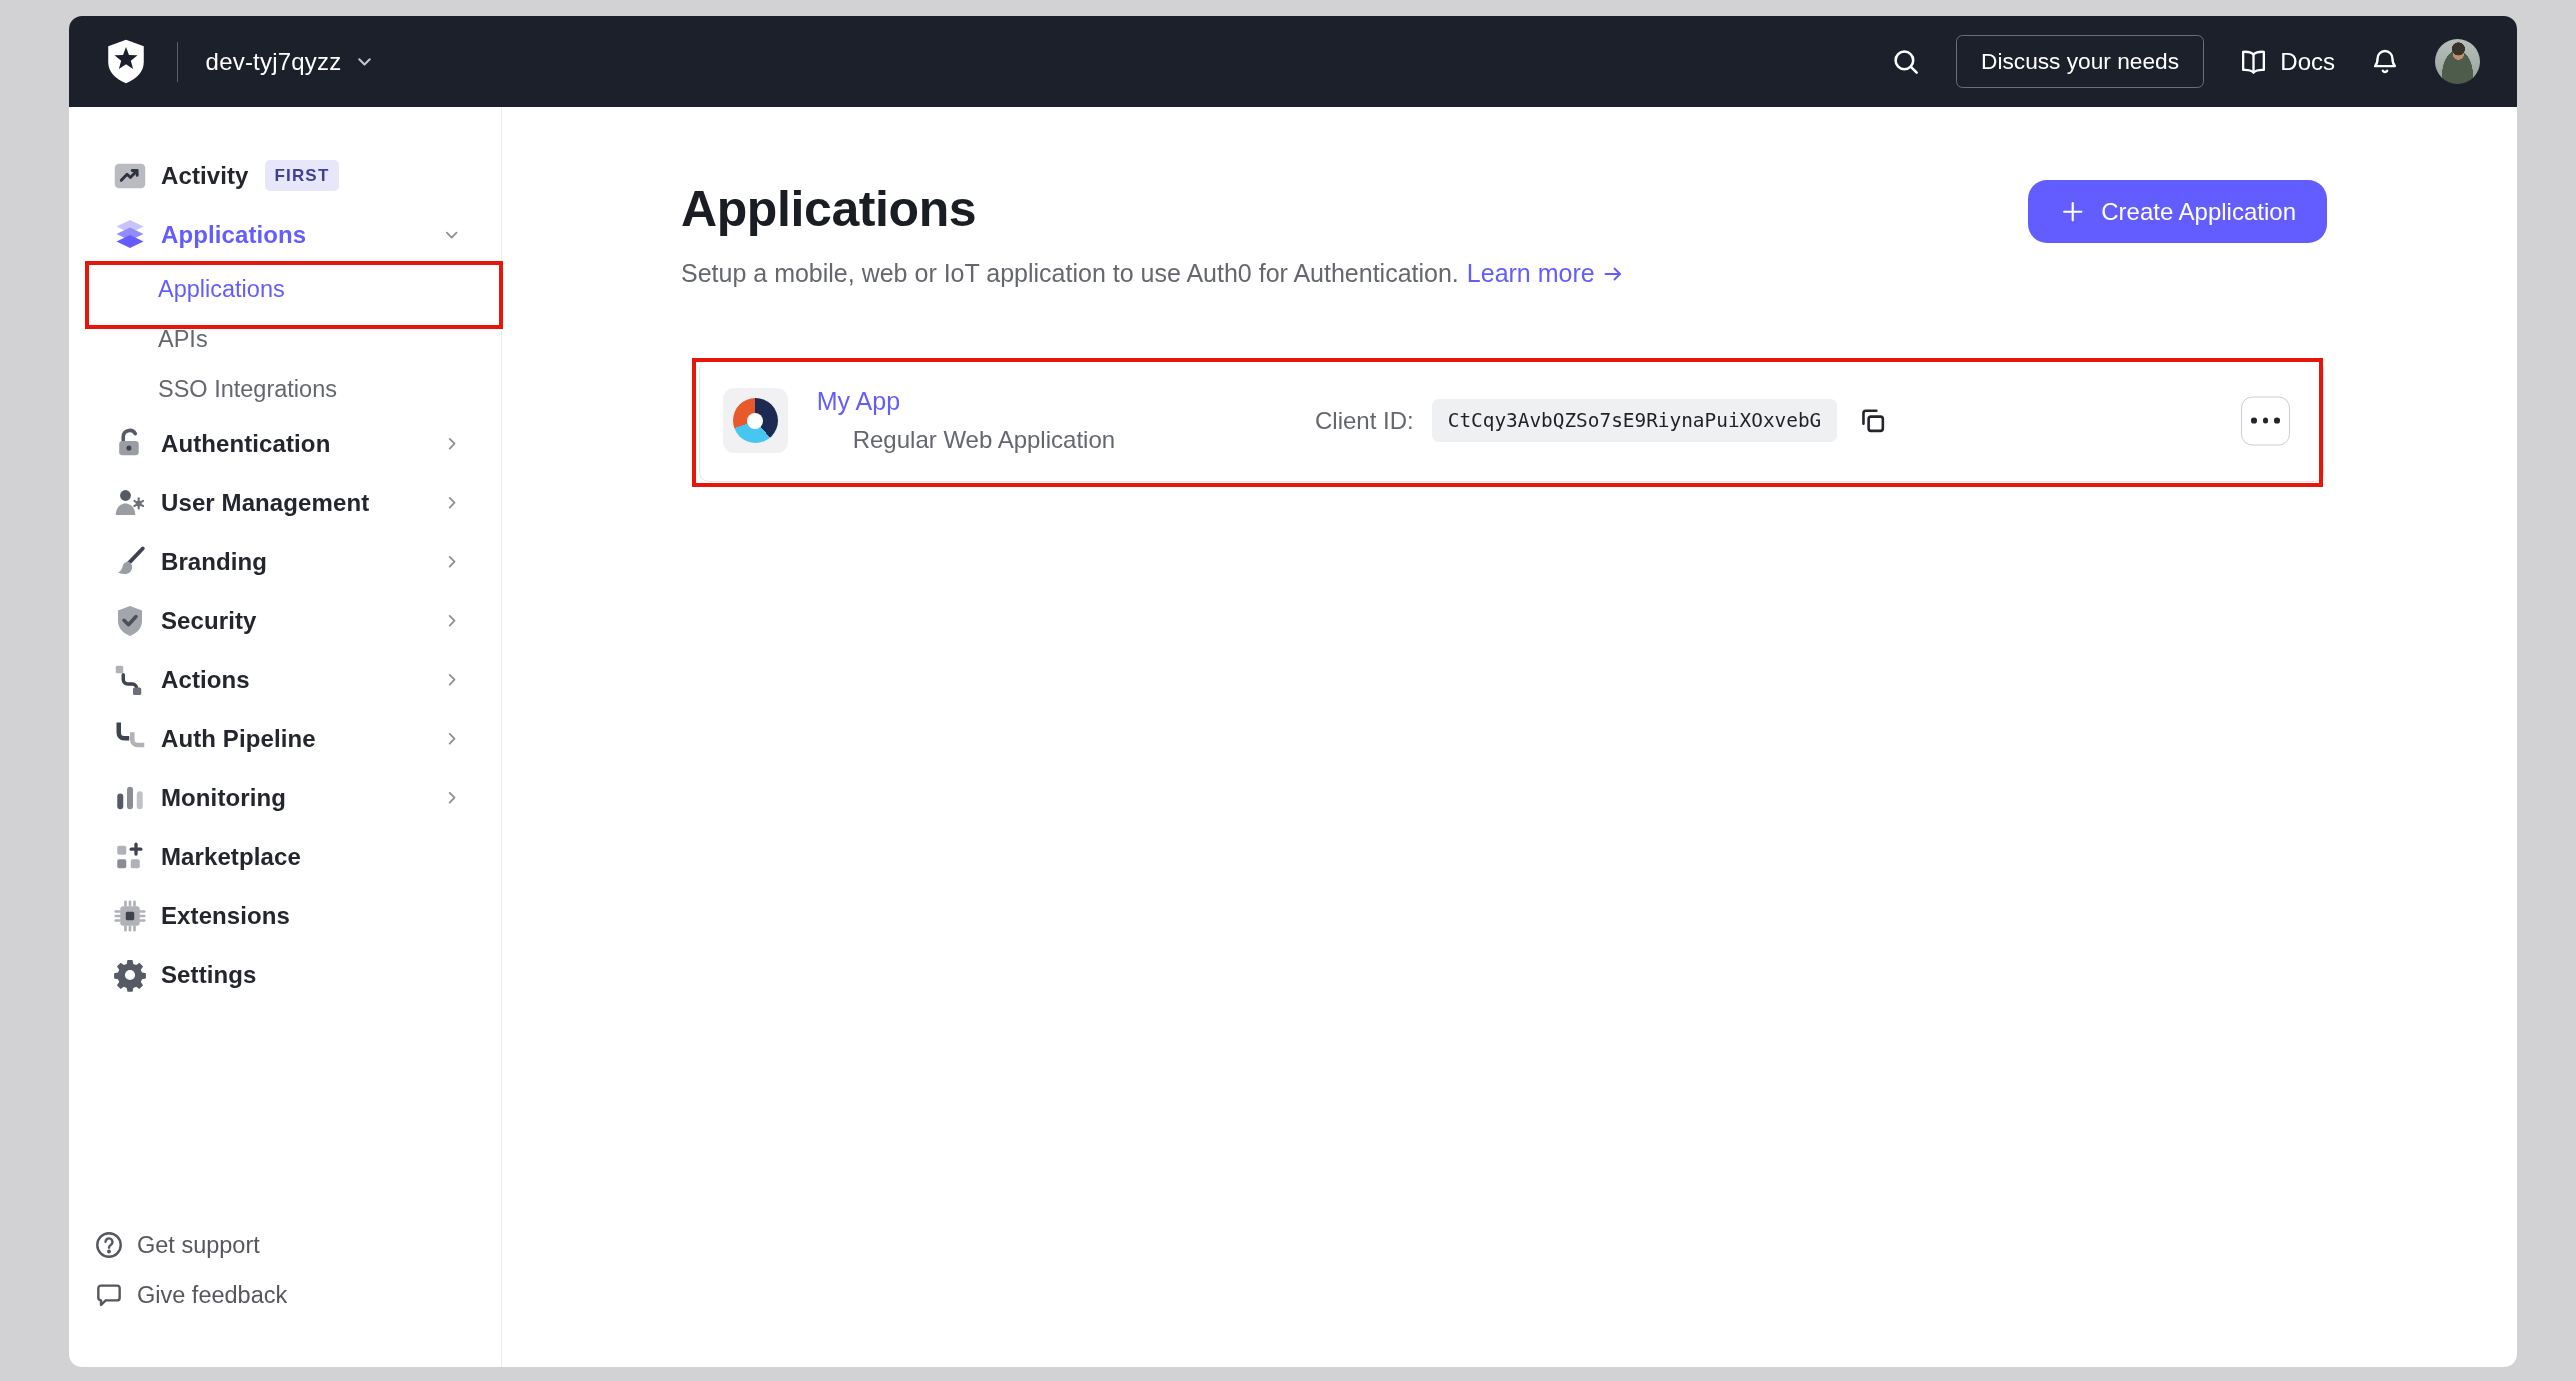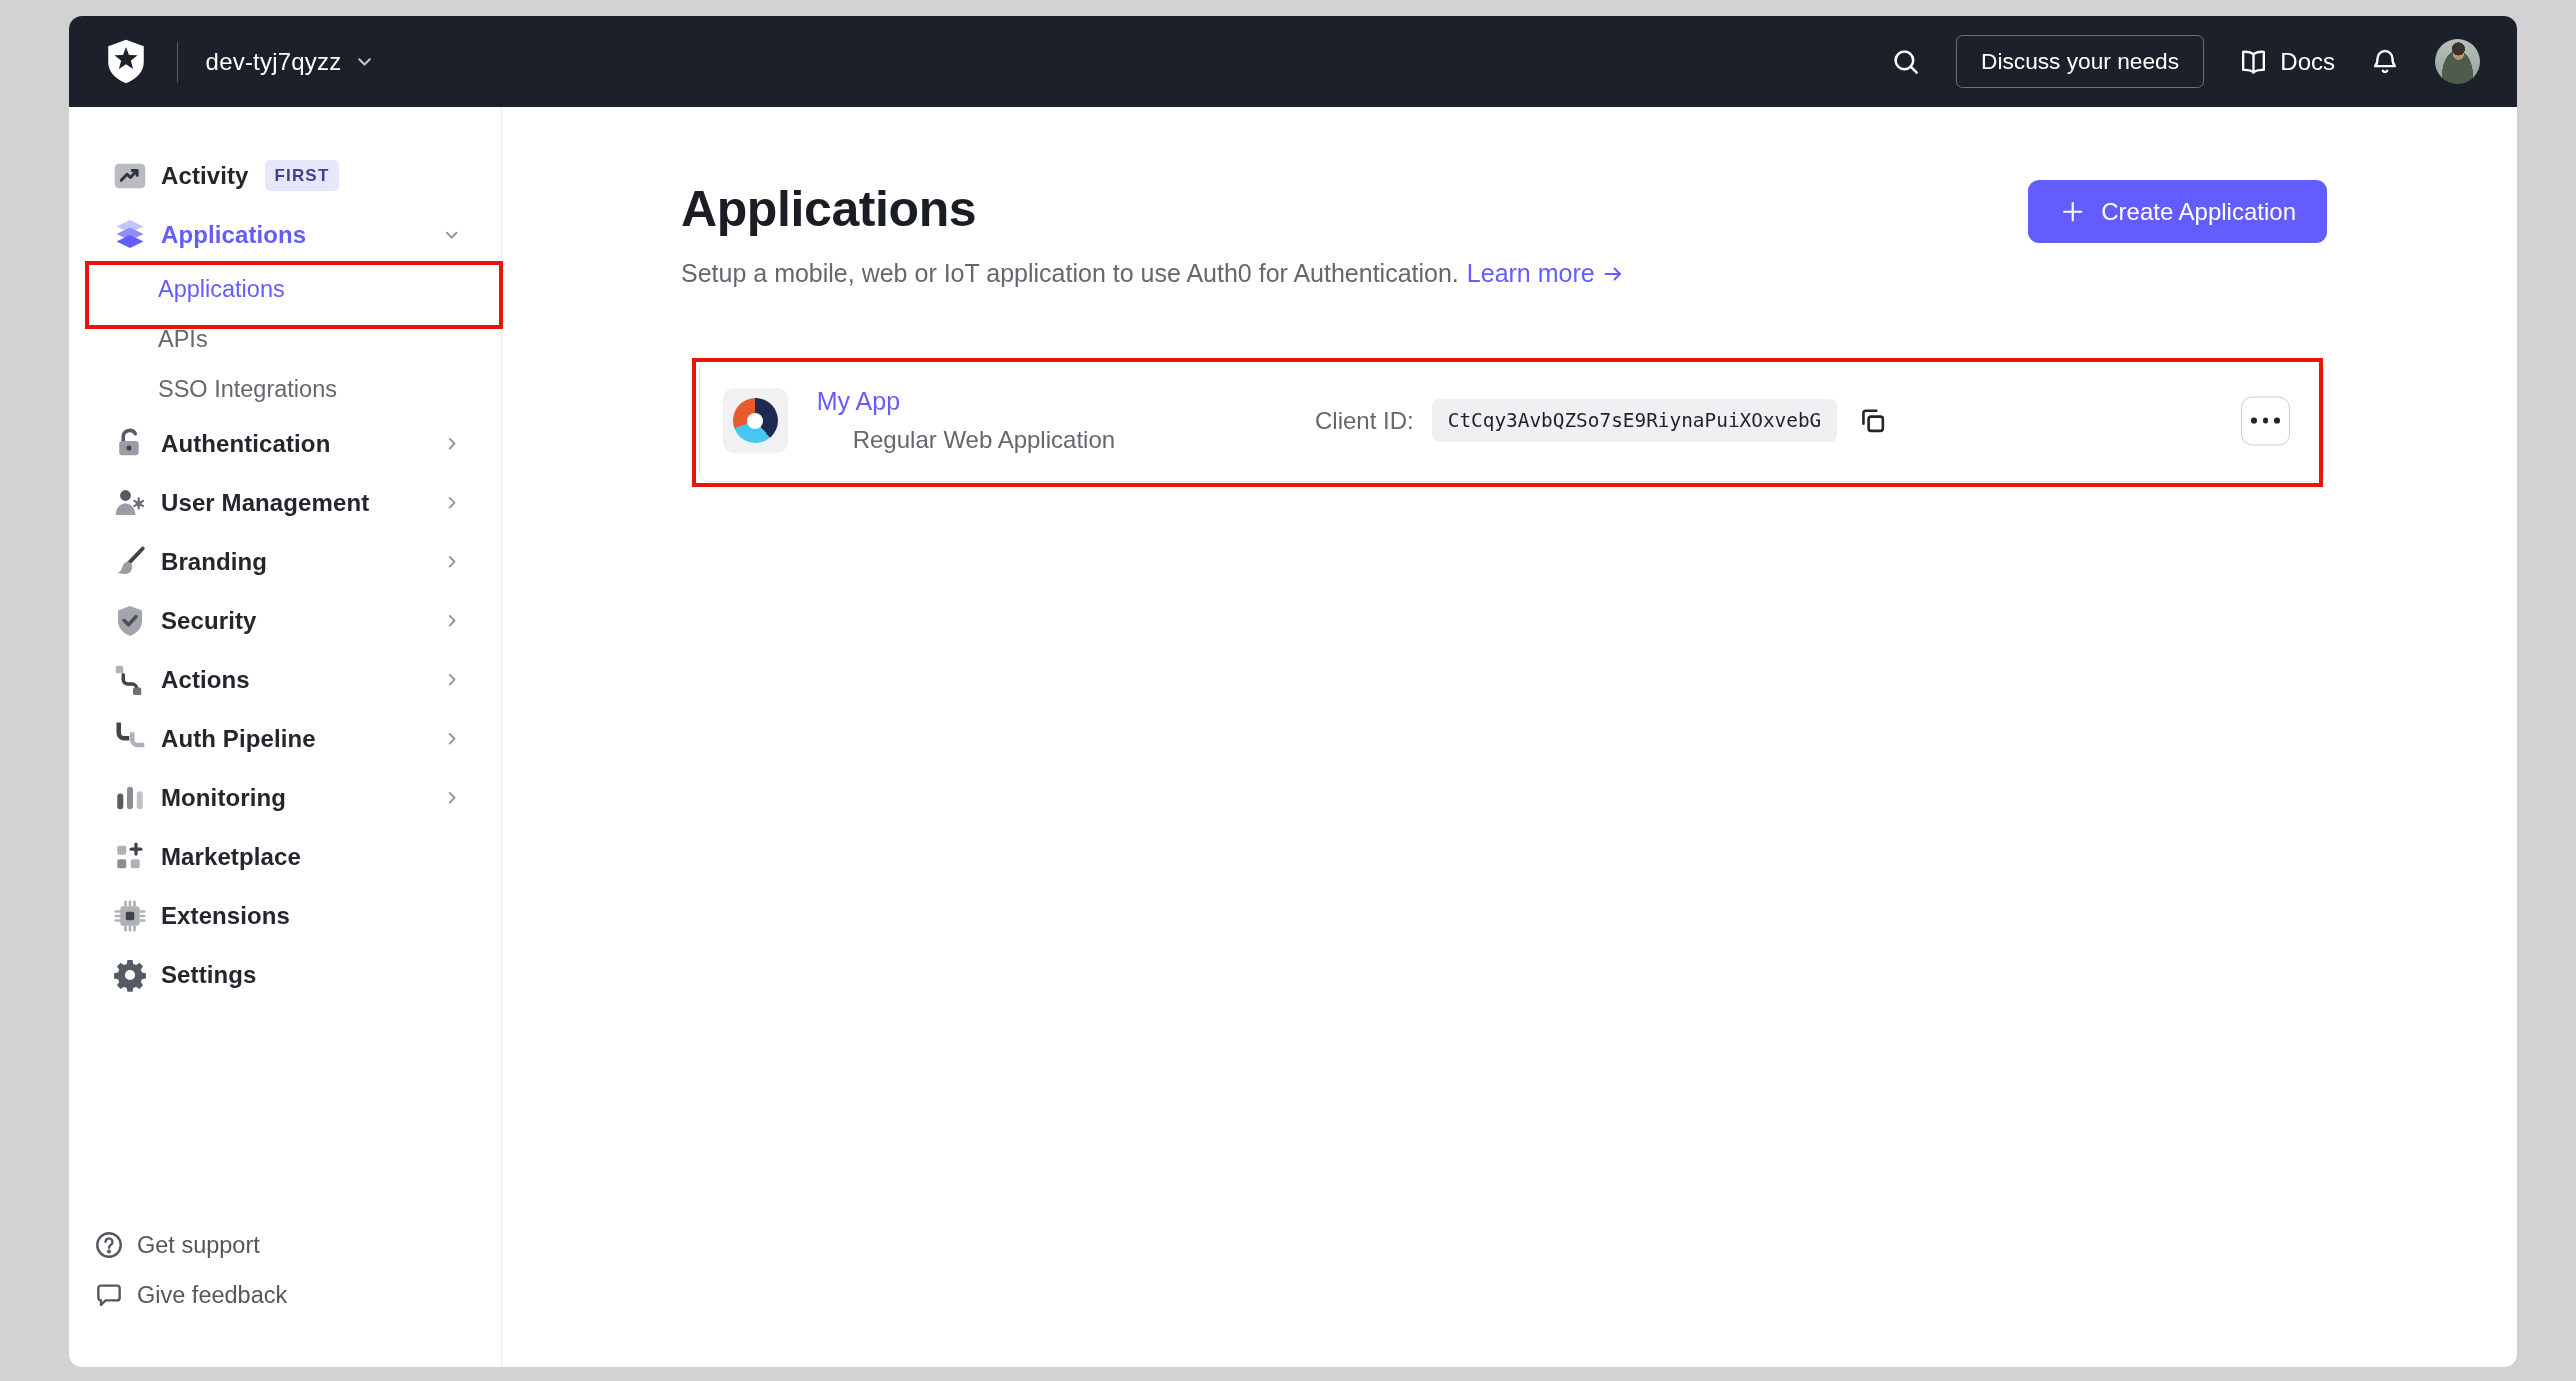--- a/index.html
+++ b/index.html
@@ -47,21 +47,21 @@
   .nav-sub.active { color:#635dff; }
   .sidebar-footer { margin-top:auto; padding-bottom:47px; }
   .foot-item { height:50px; display:flex; align-items:center; gap:12px; padding-left:24px;
                font-size:23.5px; color:#55575e; cursor:pointer; }
 
   
   .main { flex:1; position:relative; padding:73px 0 0 179px; }
   .content { width:1646px; position:relative; }
   .head-row { display:flex; justify-content:space-between; align-items:flex-start; }
   .page-title { font-size:50px; font-weight:700; color:#1a1d23; letter-spacing:-0.4px; }
-  .create-btn { background:#635dff; color:#fff; border:none; border-radius:11px; height:63px;
+  .create-btn { background:#635dff; color:#fff; border:none; border-radius:19px; height:63px;
                 padding:0 31px; font-size:24px; display:flex; align-items:center; gap:14.6px; cursor:pointer;
                 font-family:"Liberation Sans", sans-serif; }
   .subtitle-row { margin-top:16px; font-size:25px; color:#65676e; display:flex; align-items:center; gap:8px; }
   .learn-link { color:#635dff; text-decoration:none; display:flex; align-items:center; gap:6.5px; cursor:pointer; }
 
   .app-card { margin-top:71px; margin-left:18px; width:1625px; height:123px; background:#fff;
               border:1.6px solid #e3e3e7; border-radius:9.7px; position:relative; display:flex;
               align-items:center; padding-left:22.7px; }
   .app-tile { width:65px; height:65px; border-radius:11.3px; background:#f1f1f3; display:flex;
               align-items:center; justify-content:center; }

